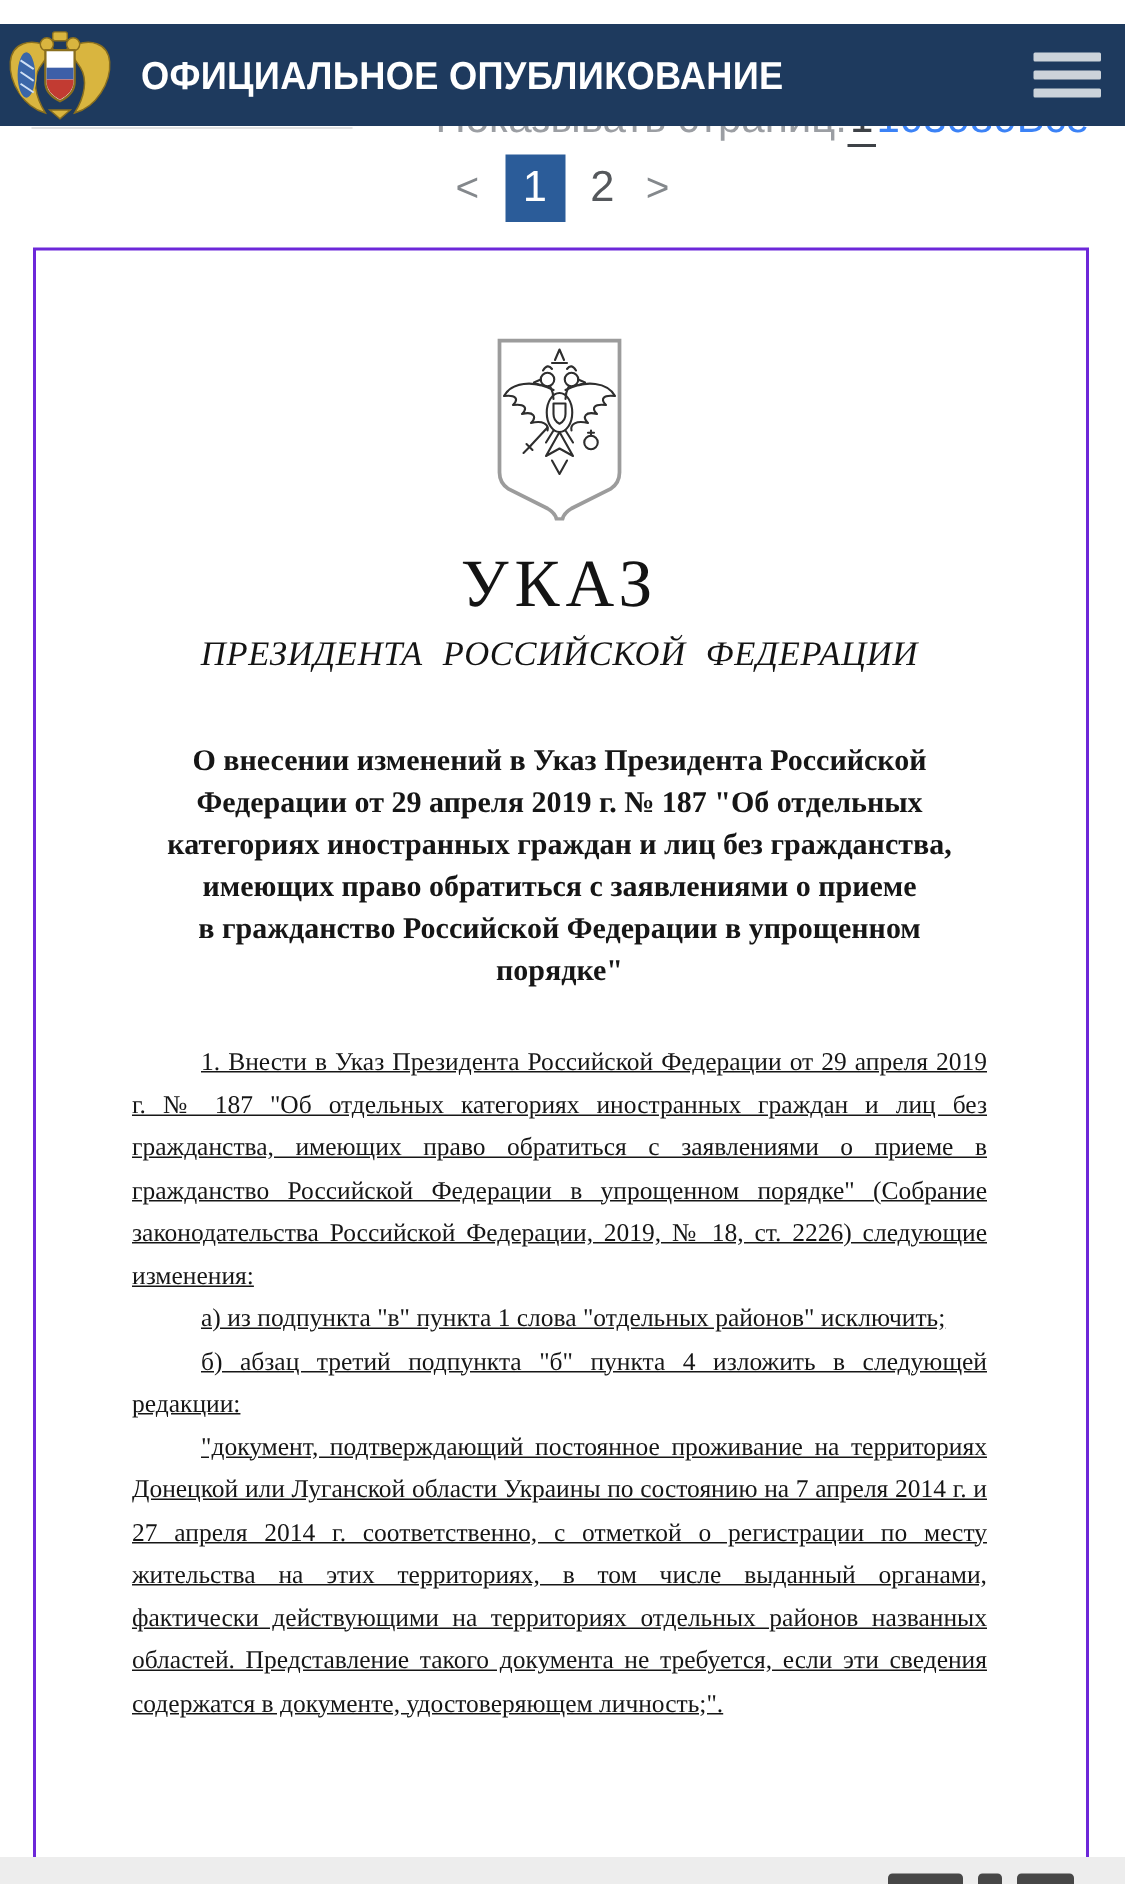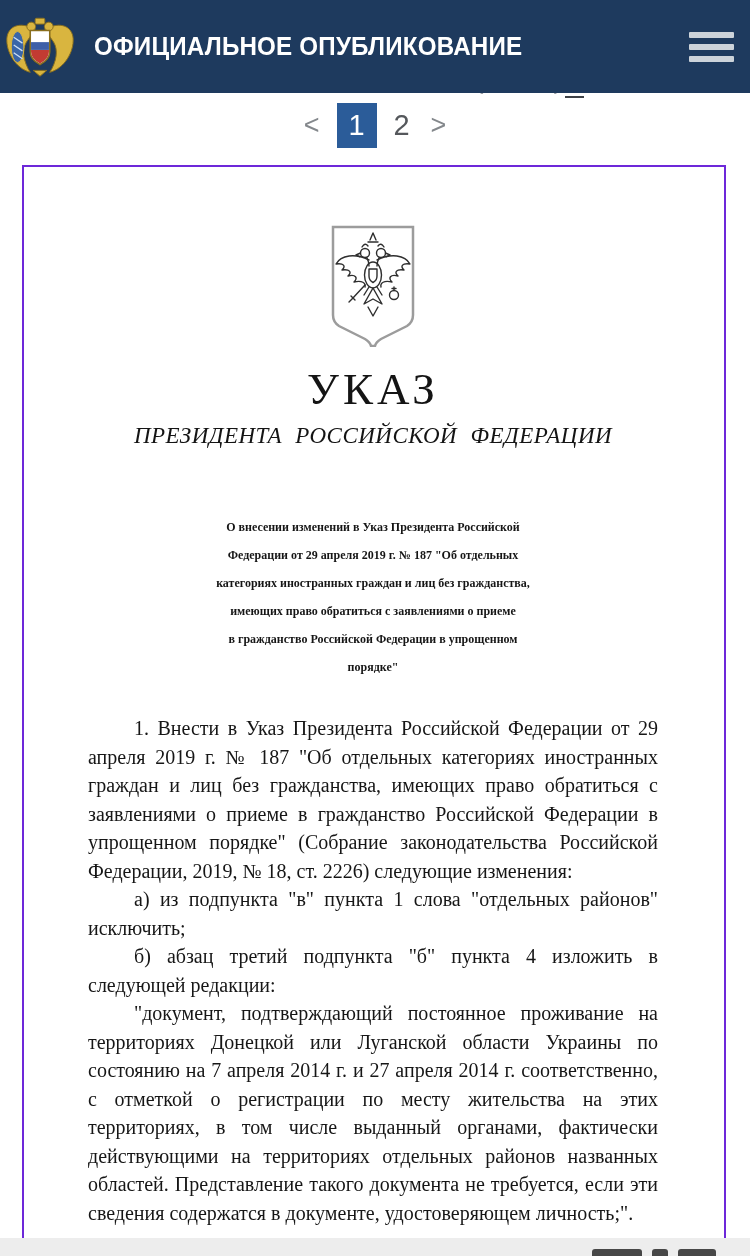--- a/index.html
+++ b/index.html
@@ -6,21 +6,21 @@
   html, body { width: 750px; height: 1256px; }
   body {
     position: relative;
     overflow: hidden;
     background: #ffffff;
     font-family: "Liberation Sans", sans-serif;
   }
 
   
   .topbar {
-    position: absolute; top: 0; left: 0; width: 750px; height: 93px;
+    position: absolute; top: 16px; left: 0; width: 750px; height: 68px;
     background: #1e3a5e; z-index: 5;
     display: flex; align-items: center;
   }
   .emblem { width: 76px; height: 62px; margin-left: 2px; flex: 0 0 auto; }
   .topbar-title {
     color: #ffffff; font-size: 26px; font-weight: bold;
     margin-left: 16px; white-space: nowrap;
     transform: scaleX(0.93); transform-origin: left center;
     letter-spacing: 0.2px;
   }
@@ -76,27 +76,27 @@
   .doc-type {
     text-align: center; font-size: 45px; letter-spacing: 4px;
     margin-top: 16px; color: #141414;
   }
   .doc-issuer {
     text-align: center; font-size: 23px; word-spacing: 7px; letter-spacing: 0.5px;
     margin-top: 8px; color: #141414; font-style: italic;
   }
   .doc-title {
     font-weight: bold; text-align: center; white-space: pre-line;
-    font-size: 12px; line-height: 28px;
-    width: 534px; margin: 64px auto 0;
+    font-size: 20px; line-height: 28px;
+    width: 534px; margin: 44px auto 0;
   }
   .doc-paragraphs { margin-top: 33px; }
   .doc-paragraphs p {
-    font-size: 20px; line-height: 28.5px;
-    text-align: justify; text-indent: 46px;
+    font-size: 17px; line-height: 28.5px;
+    text-align: justify; text-indent: 46px; text-decoration: underline;
   }
 
   
   .barcode-block {
     position: absolute; bottom: 46px; left: 50%; transform: translateX(-50%);
     text-align: center;
   }
   .barcode-mark { display: block; width: 24px; height: 12px; margin: 0 0 1px 20px; }
   .bars {
     width: 148px; height: 40px; background-color: #ffffff;

